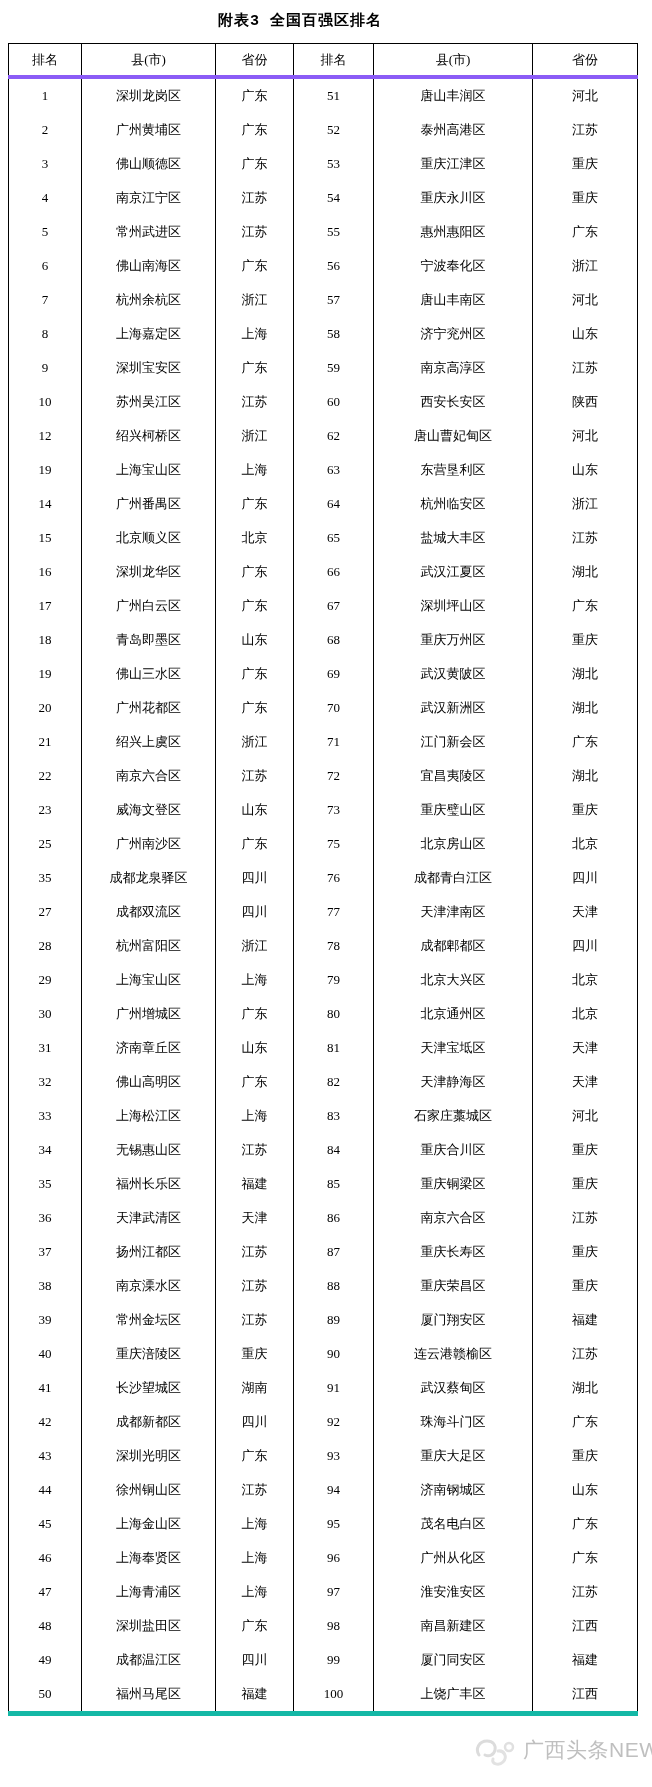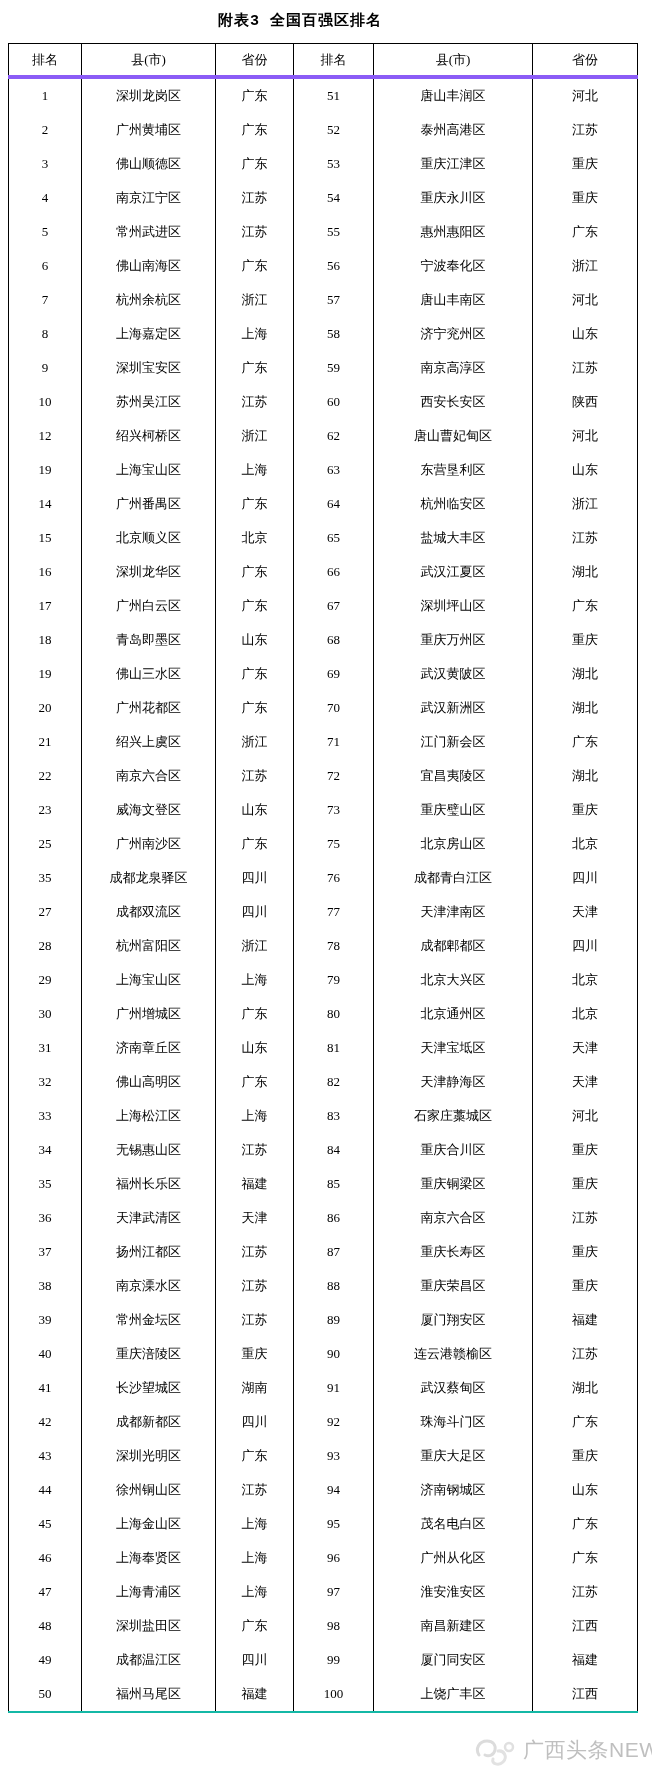--- a/index.html
+++ b/index.html
@@ -18,21 +18,21 @@
   }
   table.ranking th, table.ranking td{
     border-left:1px solid #000;border-right:1px solid #000;
     text-align:center;vertical-align:middle;
     font-size:13px;font-weight:normal;padding:0;overflow:hidden;white-space:nowrap;
   }
   table.ranking thead th{
     border-top:1px solid #000;border-bottom:4px solid #8b5cf6;height:31px;
   }
   table.ranking tbody td{height:34px;}
-  table.ranking tbody tr:last-child td{border-bottom:2px solid #14b8a6;}
+  table.ranking tbody tr:last-child td{border-bottom:5px solid #14b8a6;}
   .watermark{
     position:absolute;left:471px;top:1733px;z-index:1;
     display:flex;align-items:center;gap:4px;
   }
   .watermark .wm-text{
     font-size:21px;color:#bfbfbf;letter-spacing:0.5px;white-space:nowrap;
     font-family:"Liberation Sans","DejaVu Sans",sans-serif;
   }
 </style>
 </head>

